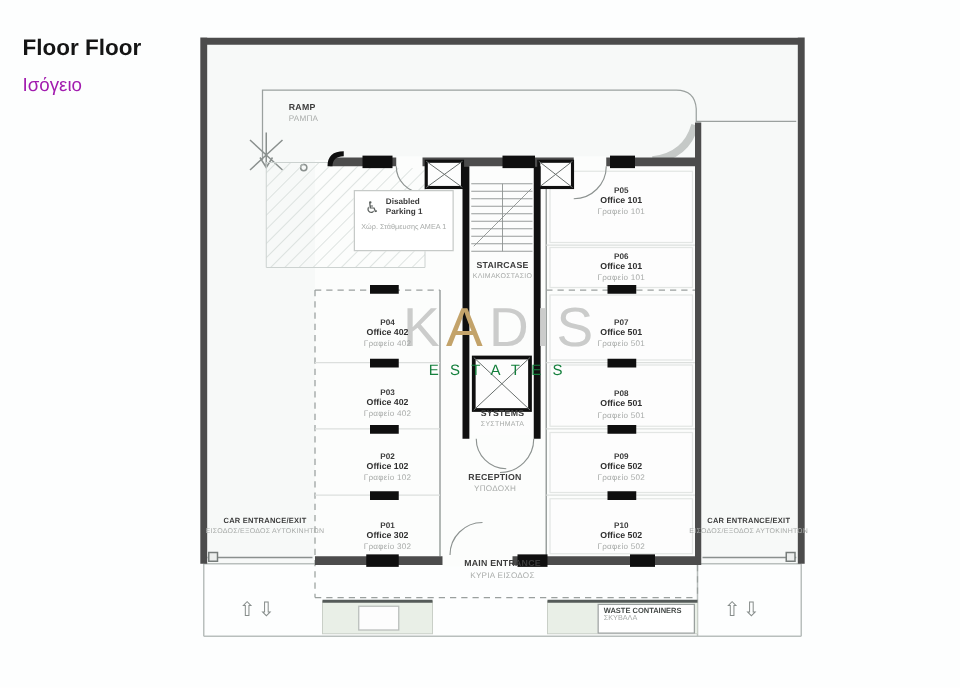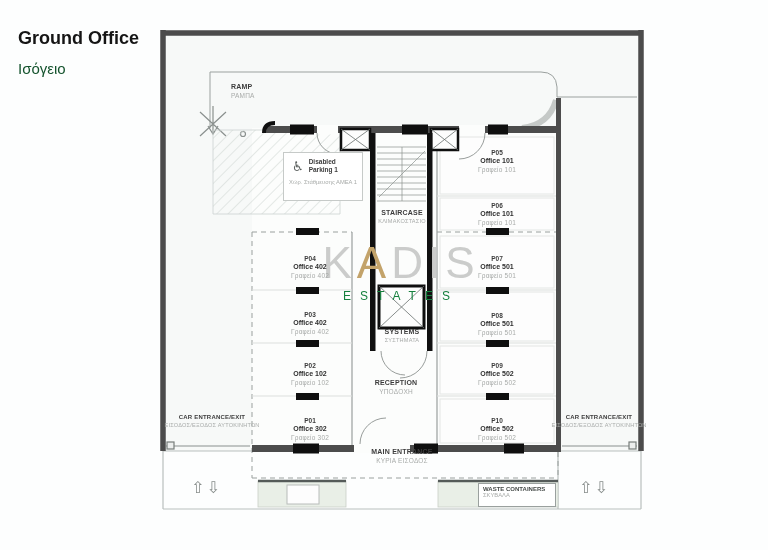--- a/index.html
+++ b/index.html
@@ -7,21 +7,21 @@
          font-family:"Liberation Sans","DejaVu Sans",sans-serif;}
   #plan-svg{position:absolute;left:0;top:0;z-index:1;}
   .lbl{position:absolute;z-index:3;text-align:center;line-height:1.25;pointer-events:none;}
   .lbl .en{font-size:7px;font-weight:bold;color:#3c3c3c;letter-spacing:.2px;}
   .lbl .el{font-size:6.5px;color:#a8aba9;letter-spacing:.2px;}
   .spot .id{font-size:6.5px;font-weight:bold;color:#3c3c3c;}
   .spot .office{font-size:7px;font-weight:bold;color:#2e2e2e;}
   .spot .el{font-size:6.5px;color:#a8aba9;}
   #title{position:absolute;left:18px;top:28px;z-index:3;}
   #title .main{font-size:18px;font-weight:bold;color:#151515;}
-  #title .sub{font-size:15px;color:#14532d;margin-top:11px;}
+  #title .sub{font-size:15px;color:#a21caf;margin-top:11px;}
   #watermark{position:absolute;left:316px;top:238px;width:170px;z-index:2;text-align:center;
              pointer-events:none;}
   #watermark .big{font-size:44px;font-weight:200;letter-spacing:5px;color:#cbcccb;
                   font-family:"Liberation Sans",sans-serif;}
   #watermark .big .gold{color:#c3a36a;}
   #watermark .sub{font-size:12px;letter-spacing:9px;color:#15803d;margin-top:1px;}
   .boxlbl{position:absolute;z-index:3;background:#fff;border:1px solid #c6cac8;}
   #disabled-box{left:283px;top:152px;width:78px;height:47px;}
   #disabled-box .row{display:flex;align-items:center;margin-top:5px;}
   #disabled-box .wc{font-size:13px;color:#5a5f5d;margin:0 5px 0 8px;}
@@ -34,21 +34,21 @@
           font-family:"DejaVu Sans",sans-serif;}
   .small-en{font-size:6px !important;}
   .small-el{font-size:5.6px !important;}
 </style>
 </head>
 <body>
 
 <div id="stage">
 
   <div id="title">
-    <div class="main">Ground Office</div>
+    <div class="main">Floor Floor</div>
     <div class="sub">Ισόγειο</div>
   </div>
 
   <svg id="plan-svg" width="768" height="550" viewBox="0 0 768 550">
     <defs>
       <pattern id="hatch" width="8" height="8" patternUnits="userSpaceOnUse" patternTransform="rotate(45)">
         <line x1="0" y1="0" x2="0" y2="8" stroke="#ccd3d0" stroke-width="1"></line>
       </pattern>
     </defs>
 

